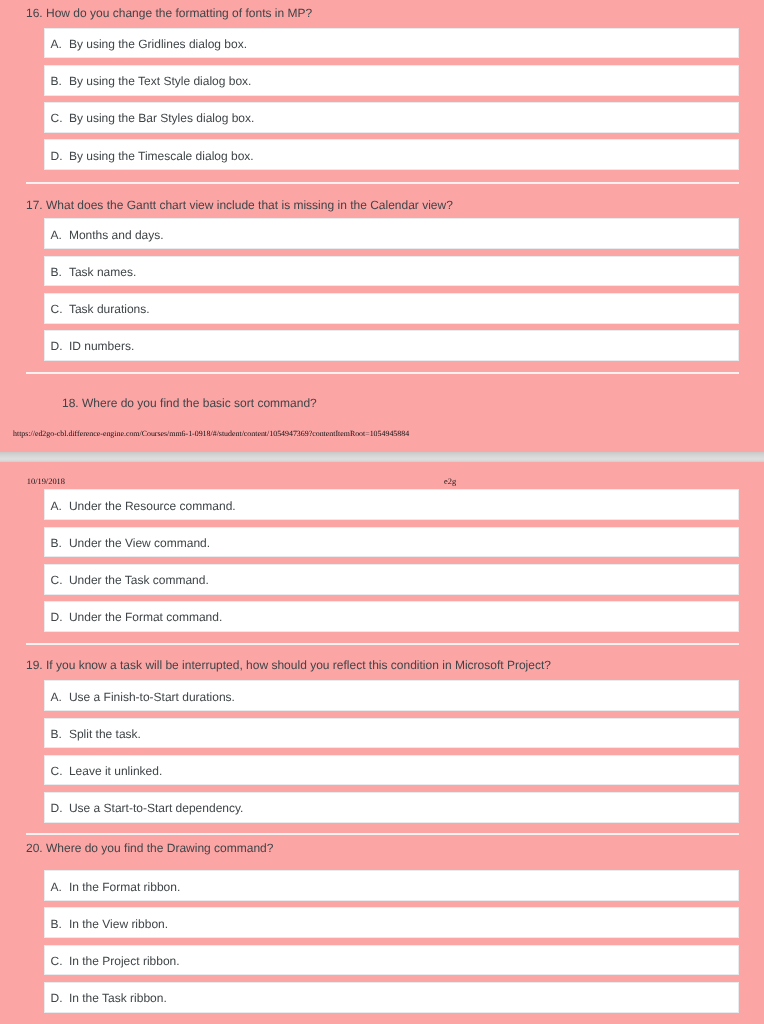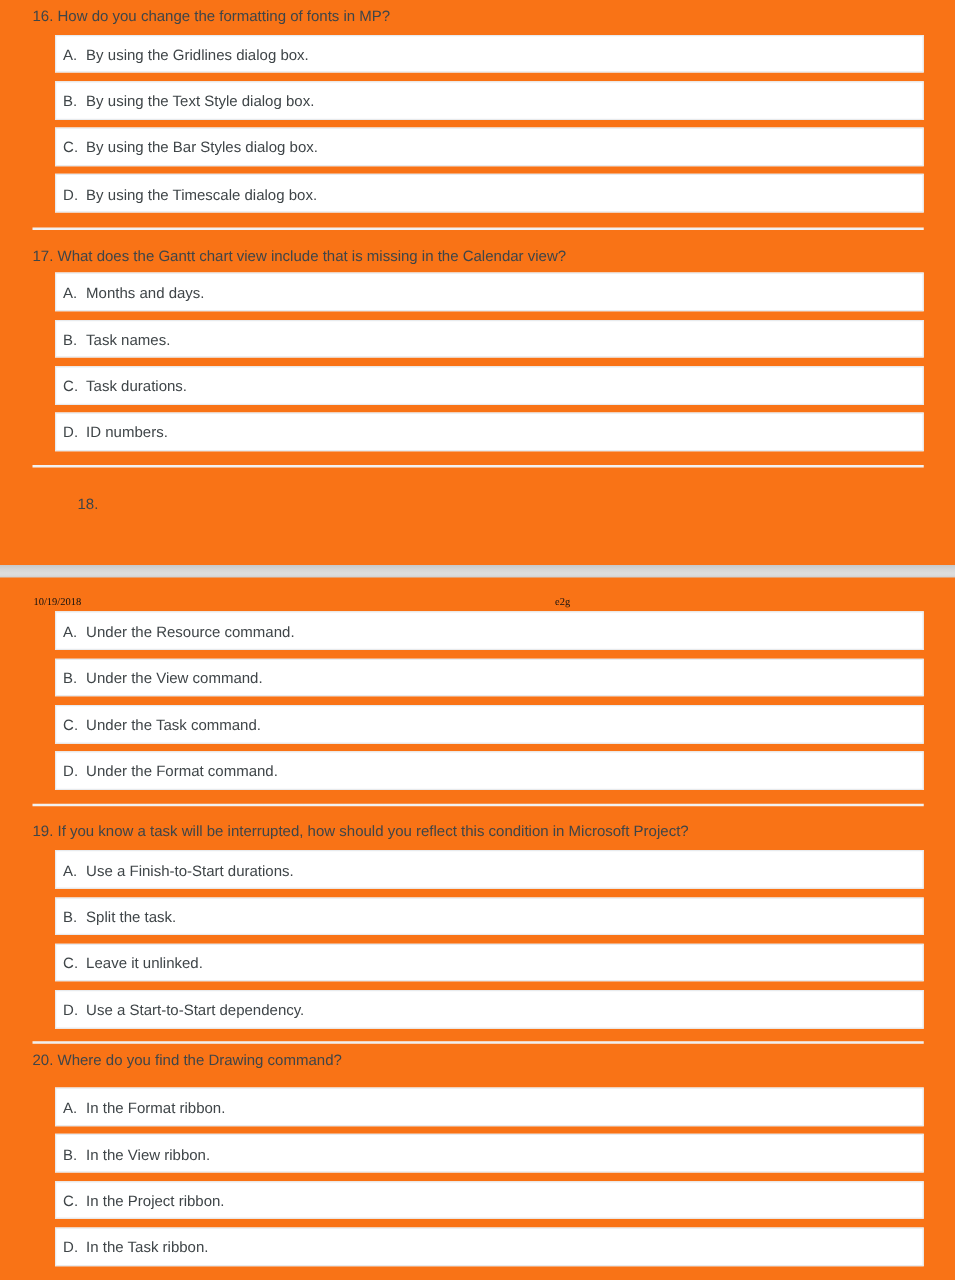--- a/index.html
+++ b/index.html
@@ -4,21 +4,21 @@
 <title>Quiz print preview</title>
 <style>
   html,body{margin:0;padding:0;background:#ffffff;}
   body{
     width:764px;height:1024px;overflow:hidden;
     font-family:"Liberation Sans",sans-serif;
     -webkit-font-smoothing:antialiased;
     -moz-osx-font-smoothing:grayscale;
     text-rendering:geometricPrecision;
   }
-  .page{position:relative;width:764px;height:1024px;background:#f97316;filter:opacity(100%);}
+  .page{position:relative;width:764px;height:1024px;background:#fca5a5;filter:opacity(100%);}
 
   
   .qblock{position:static;}
   .qtext{
     font-size:12px;color:#3f4548;line-height:15px;
     margin:0;position:absolute;left:0;height:15px;width:764px;
     white-space:nowrap;
   }
   .qnum{position:absolute;left:26px;top:0;}
   .qtext > span.qbody{position:absolute;left:46px;top:0;text-align:right;}
@@ -104,23 +104,25 @@
         <span class="optletter">D.</span>
         <span class="opttext">ID numbers.</span>
       </div>
   </div>
 
   <div class="sep" style="top:371.7px;"></div>
 
   <div class="qblock">
     <p class="qtext" style="top:396px;margin-left:36px;">
         <span class="qnum">18.</span>
+        <span class="qbody">Where do you find the basic sort command?</span>
       </p>
   </div>
 
+  <div class="urlline" style="top:428.6px;">https://ed2go-cbl.difference-engine.com/Courses/mm6-1-0918/#/student/content/1054947369?contentItemRoot=1054945884</div>
 
   <div class="pagebreak" style="top:451.8px;"></div>
 
   <div class="pghdr" style="top:477px;">
     <span class="dt">10/19/2018</span>
     <span class="pl">e2g</span>
   </div>
 
   <div class="qblock">
     <div class="opt" style="top:489.4px;">

